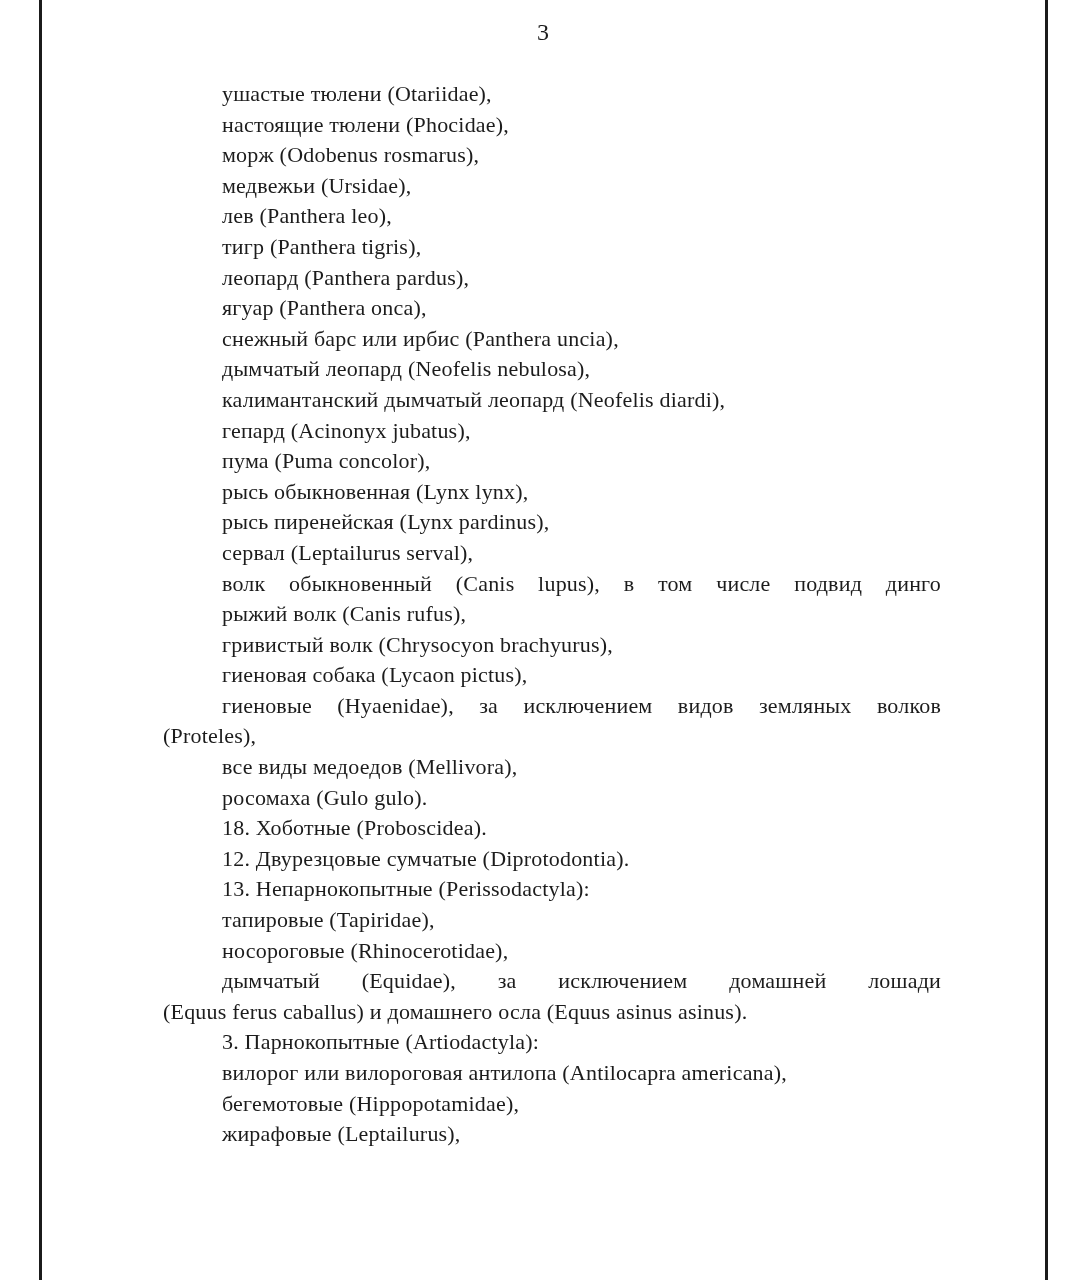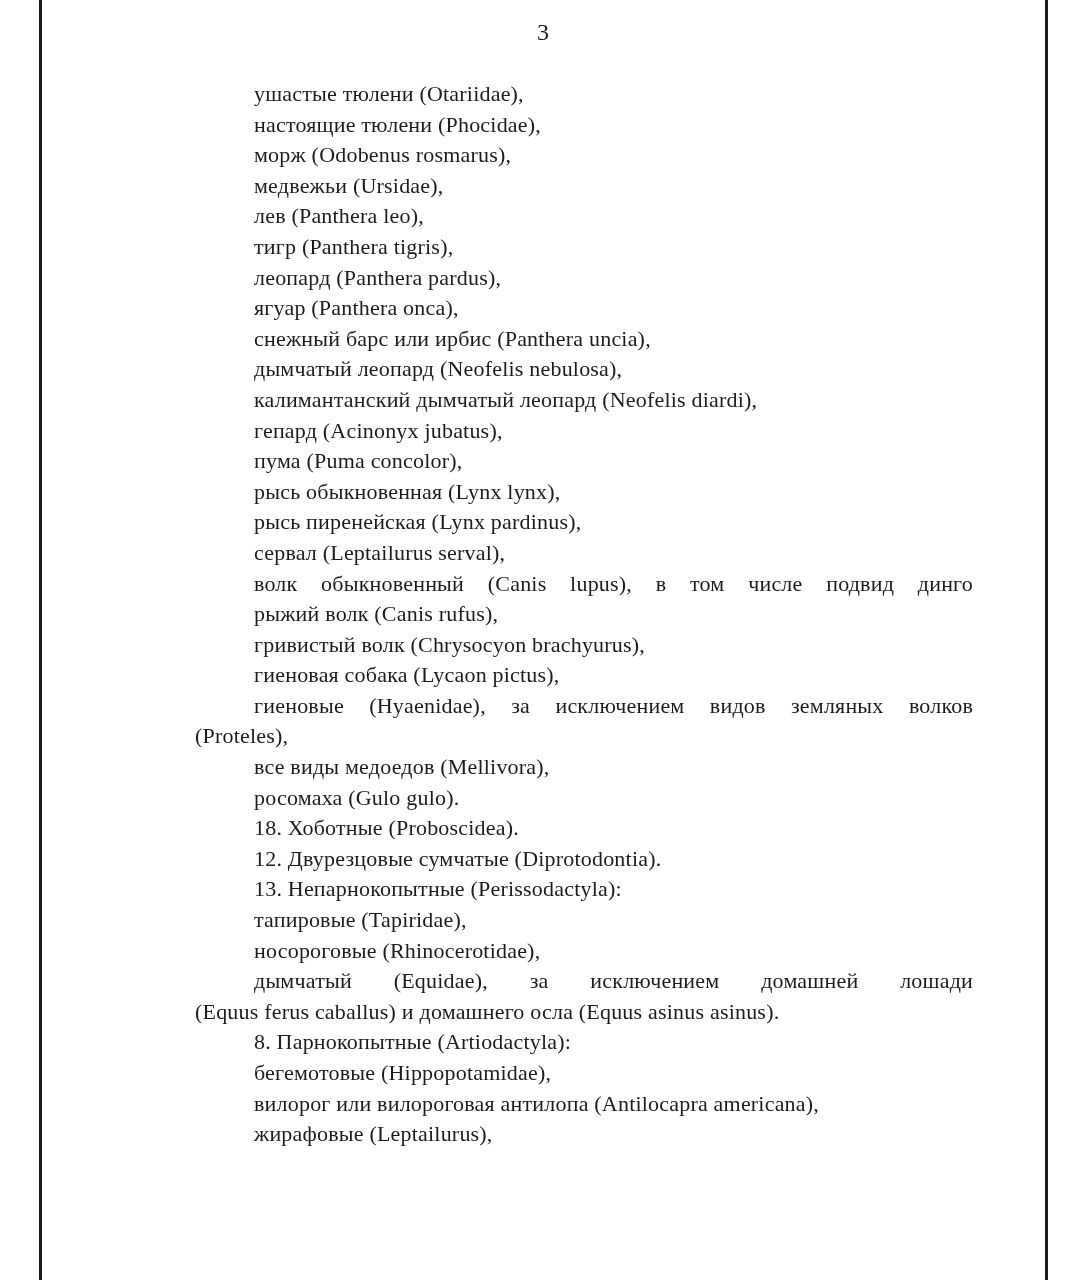--- a/index.html
+++ b/index.html
@@ -45,21 +45,20 @@
     left: 163px;
     width: 778px;
     font-size: 22px;
     line-height: 30.6px;
     letter-spacing: 0.2px;
   }
   .doc-line {
     width: 778px;
     white-space: nowrap;
     text-align: left;
-    margin-left: 32px;
   }
   .doc-line.indent {
     text-indent: 59px;
   }
   .doc-line.justify {
     white-space: normal;
     text-align: justify;
     text-align-last: justify;
   }
 </style>
@@ -97,18 +96,18 @@
       <div class="doc-line">(Proteles),</div>
       <div class="doc-line indent">все виды медоедов (Mellivora),</div>
       <div class="doc-line indent">росомаха (Gulo gulo).</div>
       <div class="doc-line indent">18. Хоботные (Proboscidea).</div>
       <div class="doc-line indent">12. Двурезцовые сумчатые (Diprotodontia).</div>
       <div class="doc-line indent">13. Непарнокопытные (Perissodactyla):</div>
       <div class="doc-line indent">тапировые (Tapiridae),</div>
       <div class="doc-line indent">носороговые (Rhinocerotidae),</div>
       <div class="doc-line indent justify">дымчатый (Equidae), за исключением домашней лошади</div>
       <div class="doc-line">(Equus ferus caballus) и домашнего осла (Equus asinus asinus).</div>
-      <div class="doc-line indent">8. Парнокопытные (Artiodactyla):</div>
+      <div class="doc-line indent">3. Парнокопытные (Artiodactyla):</div>
+      <div class="doc-line indent">вилорог или вилороговая антилопа (Antilocapra americana),</div>
       <div class="doc-line indent">бегемотовые (Hippopotamidae),</div>
-      <div class="doc-line indent">вилорог или вилороговая антилопа (Antilocapra americana),</div>
       <div class="doc-line indent">жирафовые (Leptailurus),</div>
     </div>
 </div>
 
 </body></html>

